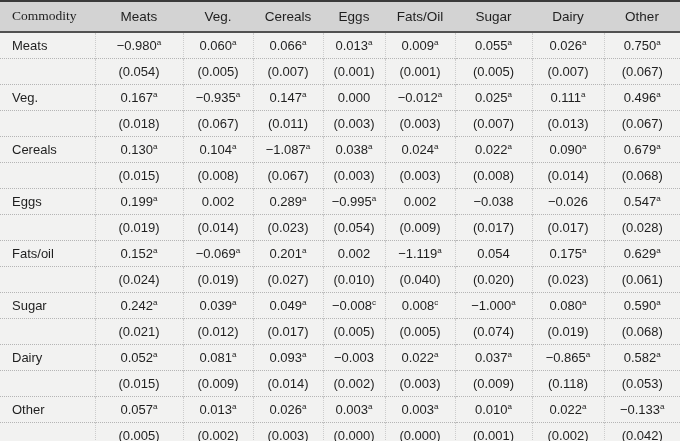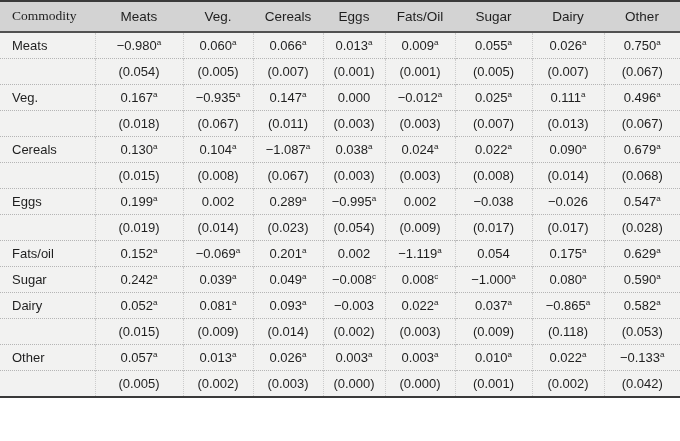--- a/index.html
+++ b/index.html
@@ -197,31 +197,53 @@
           <td class="num">0.152<sup>a</sup></td>
           <td class="num">−0.069<sup>a</sup></td>
           <td class="num">0.201<sup>a</sup></td>
           <td class="num">0.002</td>
           <td class="num">−1.119<sup>a</sup></td>
           <td class="num">0.054</td>
           <td class="num">0.175<sup>a</sup></td>
           <td class="num">0.629<sup>a</sup></td>
         </tr>
         <tr>
+          <th class="rowlabel"></th>
+          <td class="num">(0.024)</td>
+          <td class="num">(0.019)</td>
+          <td class="num">(0.027)</td>
+          <td class="num">(0.010)</td>
+          <td class="num">(0.040)</td>
+          <td class="num">(0.020)</td>
+          <td class="num">(0.023)</td>
+          <td class="num">(0.061)</td>
+        </tr>
+        <tr>
           <th class="rowlabel">Sugar</th>
           <td class="num">0.242<sup>a</sup></td>
           <td class="num">0.039<sup>a</sup></td>
           <td class="num">0.049<sup>a</sup></td>
           <td class="num">−0.008<sup>c</sup></td>
           <td class="num">0.008<sup>c</sup></td>
           <td class="num">−1.000<sup>a</sup></td>
           <td class="num">0.080<sup>a</sup></td>
           <td class="num">0.590<sup>a</sup></td>
         </tr>
         <tr>
+          <th class="rowlabel"></th>
+          <td class="num">(0.021)</td>
+          <td class="num">(0.012)</td>
+          <td class="num">(0.017)</td>
+          <td class="num">(0.005)</td>
+          <td class="num">(0.005)</td>
+          <td class="num">(0.074)</td>
+          <td class="num">(0.019)</td>
+          <td class="num">(0.068)</td>
+        </tr>
+        <tr>
           <th class="rowlabel">Dairy</th>
           <td class="num">0.052<sup>a</sup></td>
           <td class="num">0.081<sup>a</sup></td>
           <td class="num">0.093<sup>a</sup></td>
           <td class="num">−0.003</td>
           <td class="num">0.022<sup>a</sup></td>
           <td class="num">0.037<sup>a</sup></td>
           <td class="num">−0.865<sup>a</sup></td>
           <td class="num">0.582<sup>a</sup></td>
         </tr>

